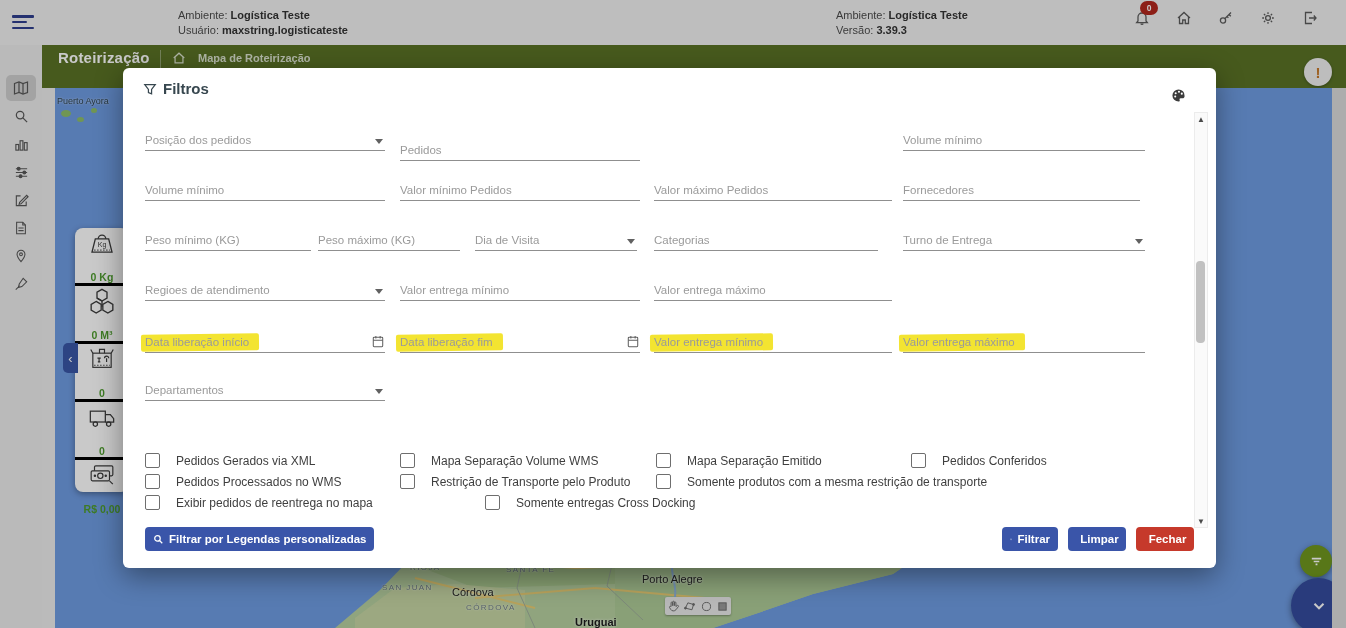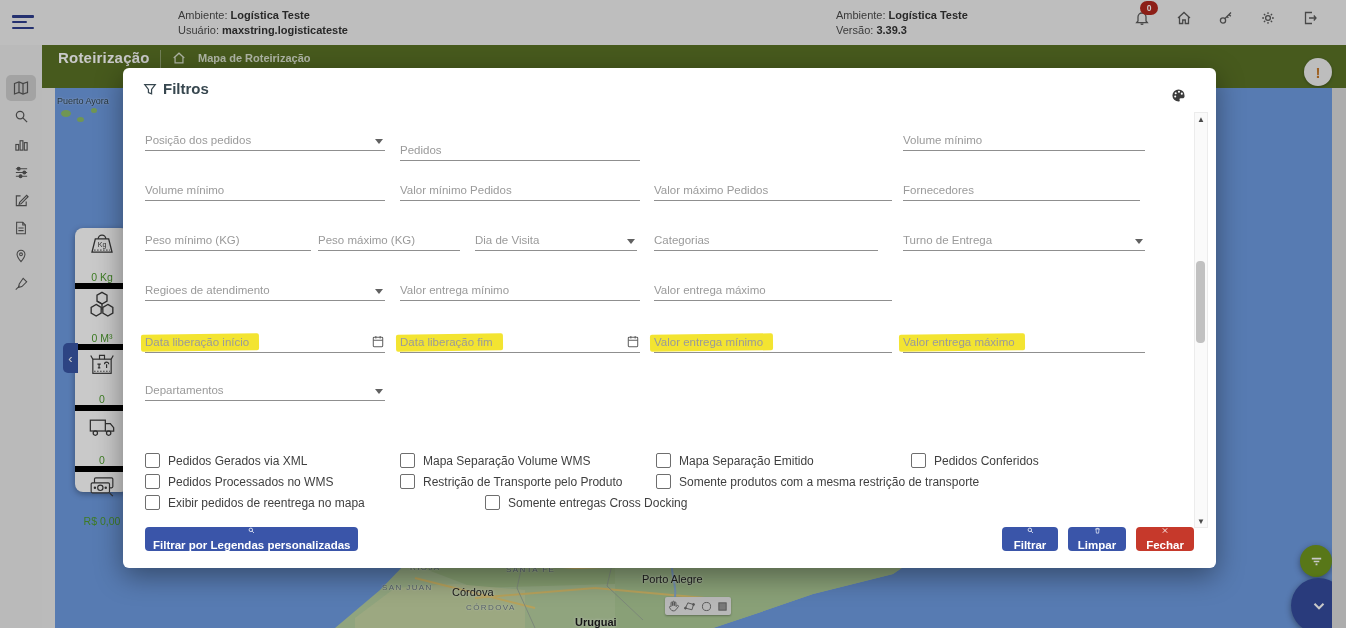--- a/index.html
+++ b/index.html
@@ -46,22 +46,22 @@
   .ocean-label{left:1168px;top:537px;width:110px;text-align:center;font-size:11px;line-height:14px;
                color:#2f5186;font-style:italic;letter-spacing:1px;}
   .mtoolbar{left:665px;top:597px;width:66px;height:18px;background:#eaeaea;border-radius:2px;
             box-shadow:0 1px 2px rgba(0,0,0,.3);display:flex;align-items:center;justify-content:space-around;}
   .mtoolbar span{width:13px;height:13px;color:#6e6e6e;cursor:pointer;}
 
   
   .stats{left:75px;top:228px;width:54px;height:264px;background:#fff;border-radius:8px;
          box-shadow:0 2px 6px rgba(0,0,0,.35);display:flex;flex-direction:column;}
   .stat{flex:1;display:flex;flex-direction:column;align-items:center;justify-content:center;gap:1px;}
-  .stat + .stat{border-top:6px solid #000000;}
-  .stat .sv{font-size:10.5px;font-weight:normal;color:#4f9d2f;white-space:nowrap;margin-top:12px;}
+  .stat + .stat{border-top:3px solid #000000;}
+  .stat .sv{font-size:10.5px;font-weight:bold;color:#4f9d2f;white-space:nowrap;margin-top:12px;}
   .collapse-tab{left:63px;top:343px;width:15px;height:30px;background:#3a57a7;border-radius:5px 0 0 5px;
                 color:#fff;font-size:13px;display:flex;align-items:center;justify-content:center;cursor:pointer;}
 
   
   .fab{border-radius:50%;display:flex;align-items:center;justify-content:center;box-shadow:0 2px 6px rgba(0,0,0,.4);cursor:pointer;}
   .fab-green{left:1300px;top:545px;width:32px;height:32px;background:#70981f;color:#fff;}
   .fab-blue{left:1291px;top:578px;width:55px;height:55px;background:#354c9e;color:#fff;}
 
   
   .overlay{left:0;top:0;width:1346px;height:628px;background:rgba(0,0,0,.21);z-index:50;}
@@ -71,25 +71,25 @@
          box-shadow:0 8px 28px rgba(0,0,0,.4);}
   .m-title{left:20px;top:12px;display:flex;align-items:center;gap:6px;font-size:15px;font-weight:bold;color:#37474f;}
   .m-palette{right:30px;top:20px;width:15px;height:15px;color:#3c3c3c;cursor:pointer;}
   .field{position:absolute;height:24px;border-bottom:1px solid #8f8f8f;cursor:text;}
   .flabel{position:absolute;left:0;bottom:4px;font-size:11.5px;color:#9a9a9a;white-space:nowrap;z-index:0;}
   .flabel.hl::before{content:"";position:absolute;left:-4px;right:-10px;top:-2px;bottom:-3px;background:#f3e431;
                      z-index:-1;transform:rotate(-.7deg);border-radius:2px;}
   .chev{position:absolute;right:2px;bottom:6px;width:0;height:0;border-left:4px solid transparent;
         border-right:4px solid transparent;border-top:5px solid #616161;}
   .calico{position:absolute;right:1px;bottom:4px;width:12px;height:13px;color:#5f5f5f;}
-  .cb{position:absolute;display:flex;align-items:center;gap:8px;cursor:pointer;}
+  .cb{position:absolute;display:flex;align-items:center;gap:16px;cursor:pointer;}
   .cb .box{width:13px;height:13px;border:1.6px solid #6e6e6e;border-radius:2px;background:#fff;}
   .cb .cbl{font-size:12px;color:#3f3f3f;white-space:nowrap;}
   .btn{position:absolute;height:24px;border:none;border-radius:4px;color:#fff;font-family:"Liberation Sans",sans-serif;
-       font-size:11.5px;font-weight:bold;display:flex;align-items:center;justify-content:center;gap:5px;cursor:pointer;padding:0 8px;flex-direction:column;}
+       font-size:11.5px;font-weight:bold;display:flex;align-items:center;justify-content:center;gap:5px;cursor:pointer;padding:0 8px;}
   .btn.blue{background:#3a55a9;}
   .btn.red{background:#c6392b;}
   
   .msb{right:8px;top:44px;width:12px;height:414px;background:#fafafa;border:1px solid #ececec;}
   .msb .ar{position:absolute;left:0;width:100%;height:12px;display:flex;align-items:center;justify-content:center;
            color:#4a4a4a;font-size:8px;cursor:pointer;}
   .msb .thumb{position:absolute;left:1px;width:9px;top:148px;height:82px;background:#c1c1c1;border-radius:4px;cursor:grab;}
 
   svg{display:block;}
 </style>

